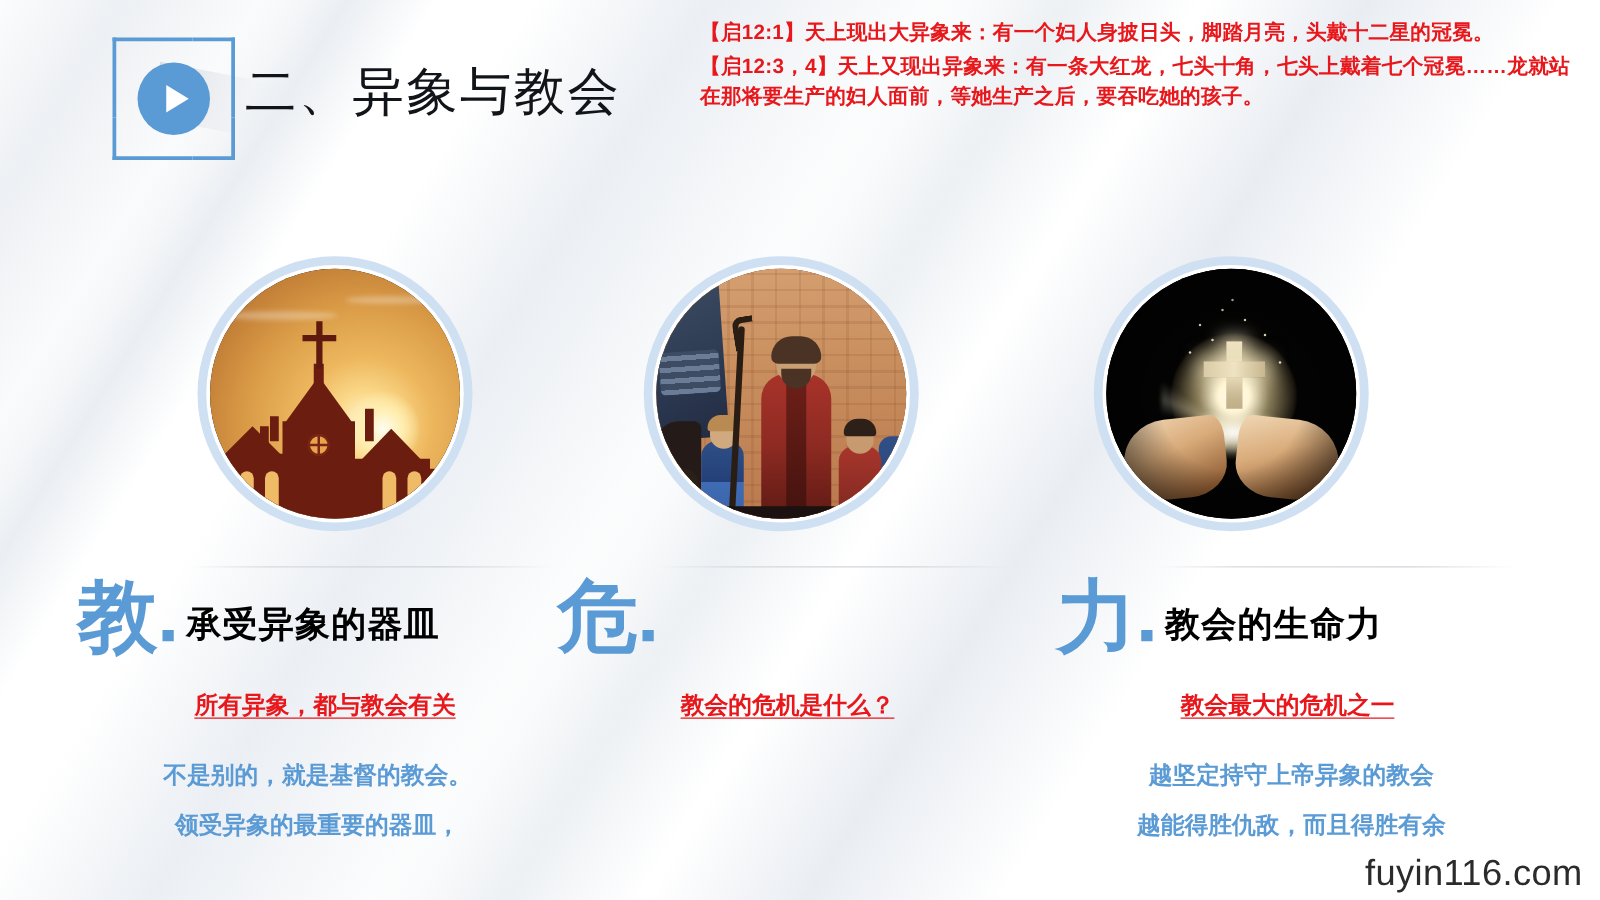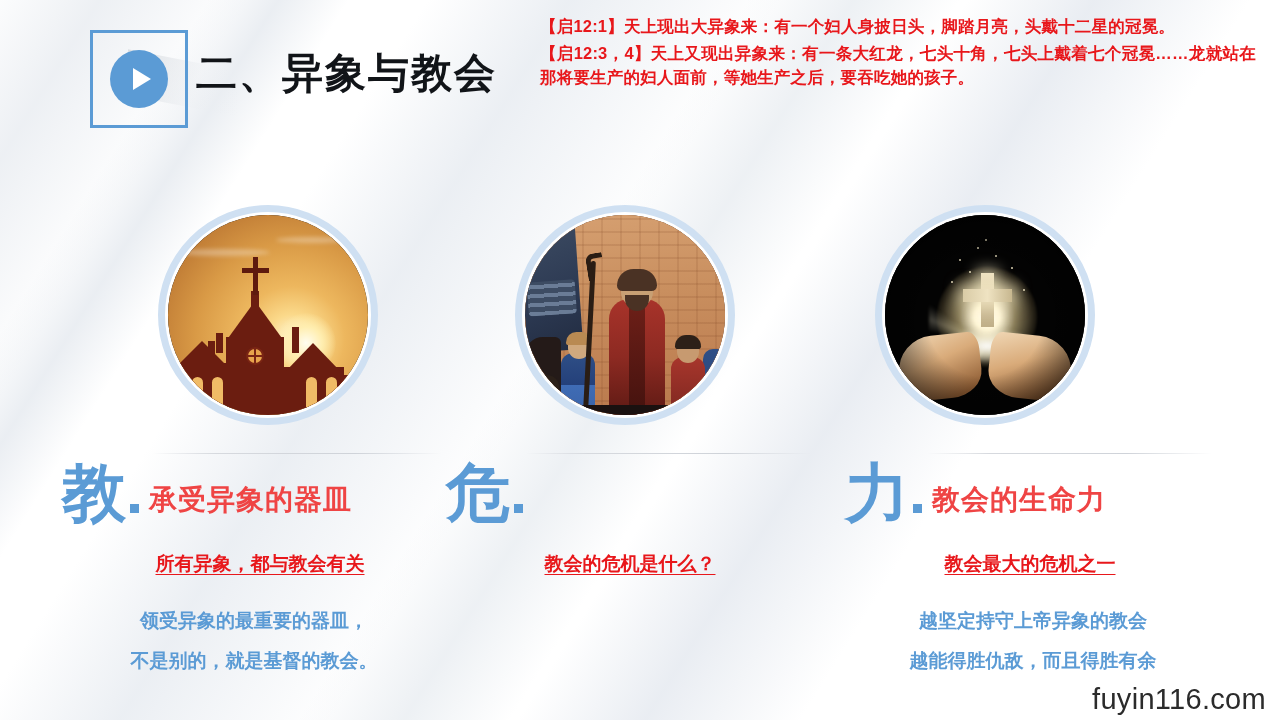--- a/index.html
+++ b/index.html
@@ -75,38 +75,38 @@
     width:110px; height:46px;
     background:linear-gradient(110deg, rgba(215,219,224,.85) 0%, rgba(235,238,241,.25) 60%, rgba(255,255,255,0) 100%);
     transform:skewY(11deg);
     pointer-events:none;
   }
 
   .slide-title {
     position:absolute;
     left:196px; top:46px;
     font-size:41px;
-    font-weight:bold;
+    font-weight:normal;
     letter-spacing:2px;
     color:#111418;
     white-space:nowrap;
   }
 
   
   .scripture {
     position:absolute;
     left:540px; top:14px;
     width:716px;
     color:#e8171b;
     font-size:16.5px;
     font-weight:bold;
     line-height:1.46;
     letter-spacing:.2px;
   }
-  .scripture p { margin-bottom:3px; text-align:justify; }
+  .scripture p { margin-bottom:3px; text-align:justify;margin-left:20px; }
   .scripture .u { text-decoration:underline; text-underline-offset:2px; }
 
   
   .photo-ring {
     position:absolute;
     top:205px;
     width:220px; height:220px;
     border-radius:50%;
     background:#ffffff;
     border:7px solid #cfe0f2;
@@ -484,21 +484,21 @@
     letter-spacing:0;
   }
   .dot {
     width:9px; height:9px;
     background:#5b9bd5;
     margin-bottom:12px;
   }
   .heading-label {
     font-size:28px;
     font-weight:bold;
-    color:#ef4444;
+    color:#000000;
     letter-spacing:1px;
     margin-bottom:6px;
     margin-left:6px;
     white-space:nowrap;
   }
 
   .col-title {
     margin-top:26px;
     font-size:19px;
     font-weight:bold;
@@ -647,22 +647,22 @@
 
   <div class="col col1">
     <div class="col-rule"></div>
     <div class="heading">
       <span class="big-char">教</span>
       <span class="dot"></span>
       <span class="heading-label">承受异象的器皿</span>
     </div>
     <div class="col-title">所有异象，都与教会有关</div>
     <div class="col-body">
+      <div>不是别的，就是基督的教会。</div>
       <div>领受异象的最重要的器皿，</div>
-      <div>不是别的，就是基督的教会。</div>
     </div>
   </div>
 
   <div class="col col2">
     <div class="col-rule"></div>
     <div class="heading">
       <span class="big-char">危</span>
       <span class="dot"></span>
     </div>
     <div class="col-title">教会的危机是什么？</div>

